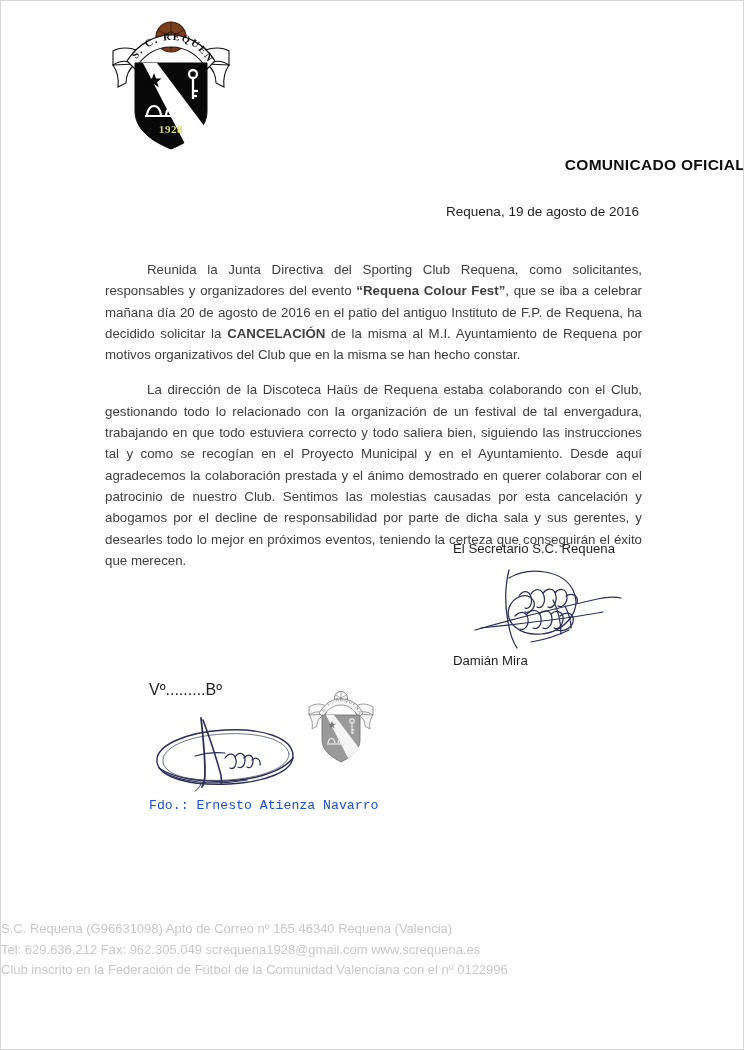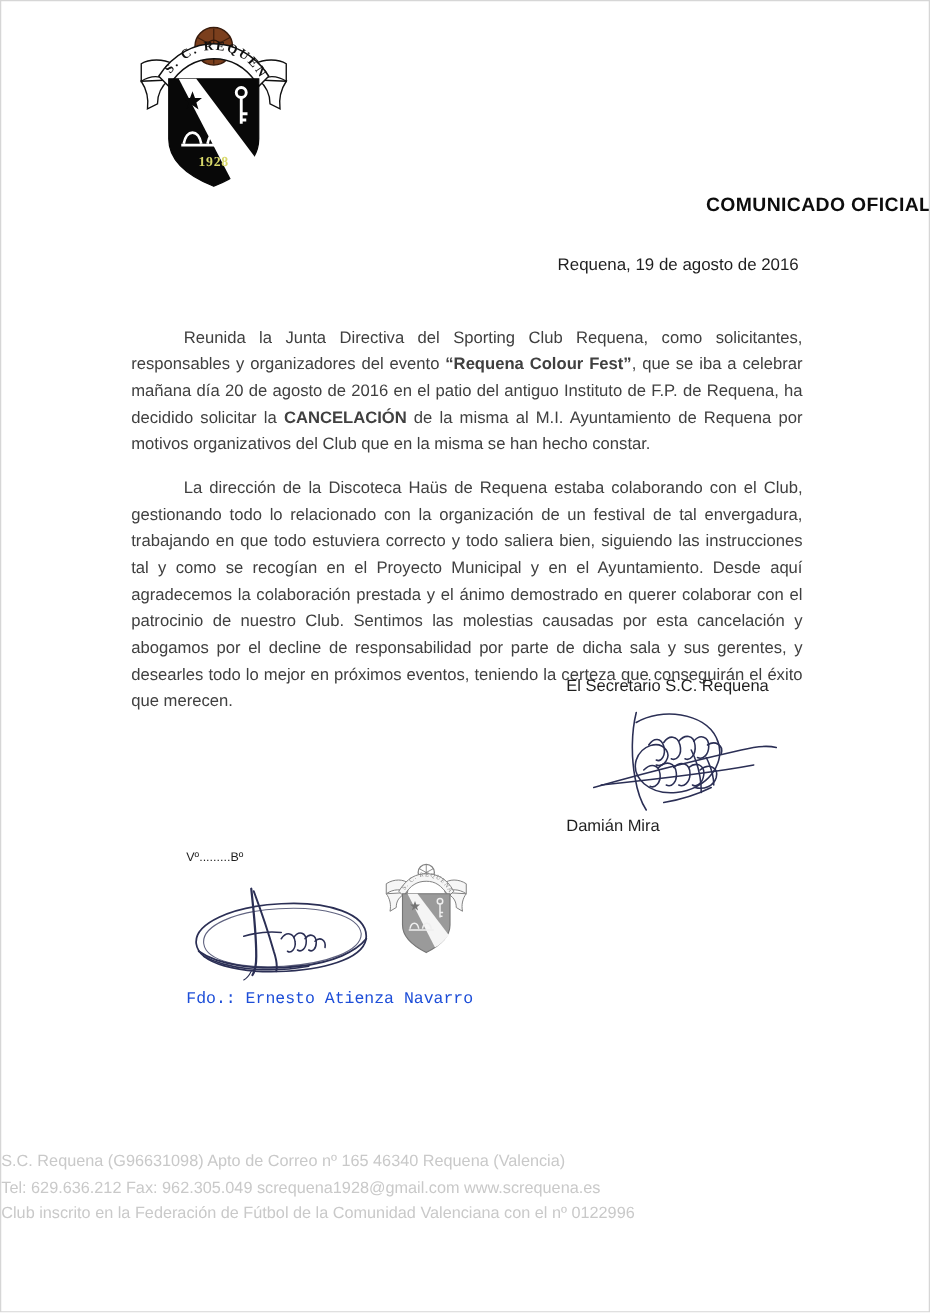--- a/index.html
+++ b/index.html
@@ -95,21 +95,21 @@
   }
 
   
   .sig-president {
     position: absolute;
     left: 148px;
     top: 680px;
     width: 300px;
   }
   .vobo {
-    font-size: 10px;
+    font-size: 16px;
     color: #1f1f1f;
     margin-bottom: 11px;
   }
   .pres-label {
     font-size: 13.2px;
     color: #1f1f1f;
   }
   .sig-pres-art {
     position: relative;
     left: -6px;

